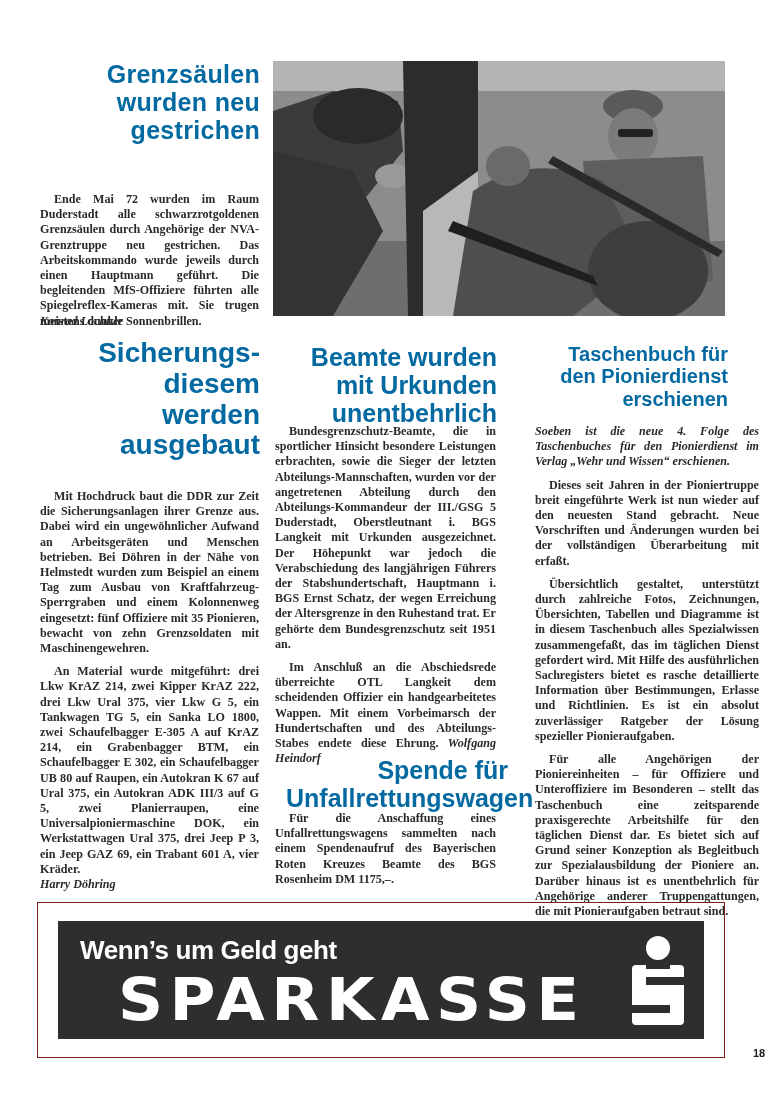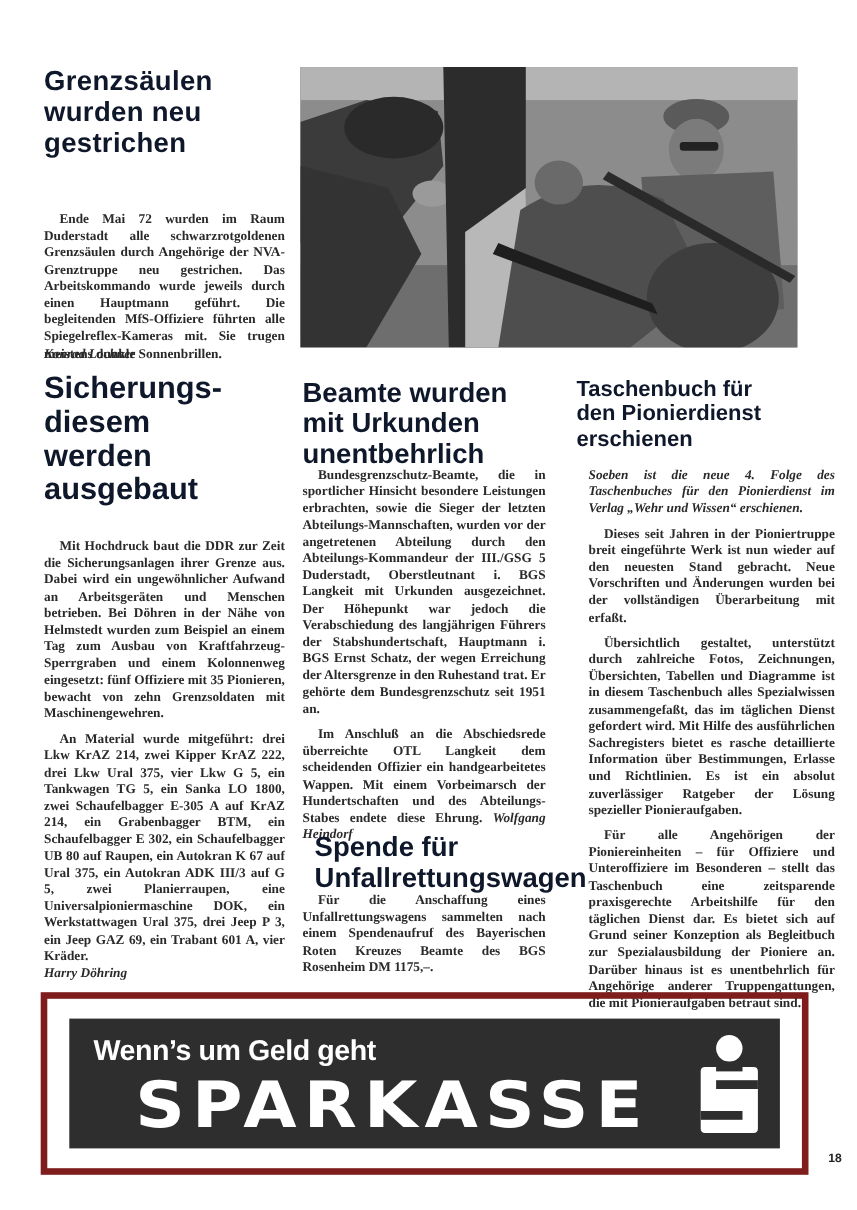--- a/index.html
+++ b/index.html
@@ -3,39 +3,39 @@
 <meta charset="utf-8">
 <style>
   html, body { margin: 0; padding: 0; }
   body {
     width: 779px; height: 1100px; background: #ffffff; position: relative; overflow: hidden;
     font-family: "Liberation Serif", "DejaVu Serif", serif; color: #2a2a2a;
   }
   .abs { position: absolute; }
   .headline {
     font-family: "Liberation Sans", "DejaVu Sans", sans-serif; font-weight: bold;
-    text-align: left; color: #0f172a; line-height: 1.12; margin: 0;
+    text-align: right; color: #0369a1; line-height: 1.12; margin: 0;
   }
   .h-big { font-size: 25px; letter-spacing: 0.3px; }
   .h-xl { font-size: 28px; }
   .h-med { font-size: 25px; }
   .body-text {
     font-size: 12.1px; line-height: 15.2px; text-align: justify; hyphens: manual; font-weight: bold;
   }
   .body-text p { margin: 0 0 8px 0; text-indent: 14px; }
   .byline { font-style: italic; text-align: left; display: block; }
   .inline-by { font-style: italic; }
   .lead { font-style: italic; text-indent: 0 !important; }
   .photo {
     left: 273px; top: 61px; width: 452px; height: 255px; overflow: hidden;
     background: linear-gradient(180deg, #9a9a9a 0%, #7d7d7d 30%, #6a6a6a 60%, #8a8a8a 100%);
   }
   .photo svg { display: block; }
   .ad-frame {
-    left: 37px; top: 902px; width: 686px; height: 154px; border: 6px solid #7f1d1d;
+    left: 37px; top: 902px; width: 686px; height: 154px; border: 1px solid #7f1d1d;
   }
   .ad-box {
     position: absolute; left: 20px; top: 18px; width: 646px; height: 118px; background: #2e2e2e;
   }
   .ad-slogan {
     position: absolute; left: 22px; top: 14px; color: #fff;
     font-family: "Liberation Sans", "DejaVu Sans", sans-serif; font-size: 26px; font-weight: bold;
     letter-spacing: -0.4px;
   }
   .ad-brand {
@@ -120,21 +120,21 @@
 <div class="abs" style="left:286px; top:756px; width:222px;">
   <h2 class="headline h-med">
     <span>Spende für</span><br>
     <span>Unfallrettungswagen</span>
   </h2>
 </div>
 <div class="abs body-text" style="left:275px; top:811px; width:221px;">
   <p>Für die Anschaffung eines Unfallrettungswagens sammelten nach einem Spendenaufruf des Bayerischen Roten Kreuzes Beamte des BGS Rosenheim DM 1175,–.</p>
 </div>
 
-<div class="abs" style="left:524px; top:343px; width:226px;">
+<div class="abs" style="left:502px; top:343px; width:226px;">
   <h2 class="headline h-med" style="font-size:20px;">
     <span>Taschenbuch für</span><br>
     <span>den Pionierdienst</span><br>
     <span>erschienen</span>
   </h2>
 </div>
 <div class="abs body-text" style="left:535px; top:424px; width:224px;">
   <p class="lead">Soeben ist die neue 4. Folge des Taschenbuches für den Pionierdienst im Verlag „Wehr und Wissen“ erschienen.</p>
   <p>Dieses seit Jahren in der Pioniertruppe breit eingeführte Werk ist nun wieder auf den neuesten Stand gebracht. Neue Vorschriften und Änderungen wurden bei der vollständigen Überarbeitung mit erfaßt.</p>
   <p>Übersichtlich gestaltet, unterstützt durch zahlreiche Fotos, Zeichnungen, Übersichten, Tabellen und Diagramme ist in diesem Taschenbuch alles Spezialwissen zusammengefaßt, das im täglichen Dienst gefordert wird. Mit Hilfe des ausführlichen Sachregisters bietet es rasche detaillierte Information über Bestimmungen, Erlasse und Richtlinien. Es ist ein absolut zuverlässiger Ratgeber der Lösung spezieller Pionieraufgaben.</p>

